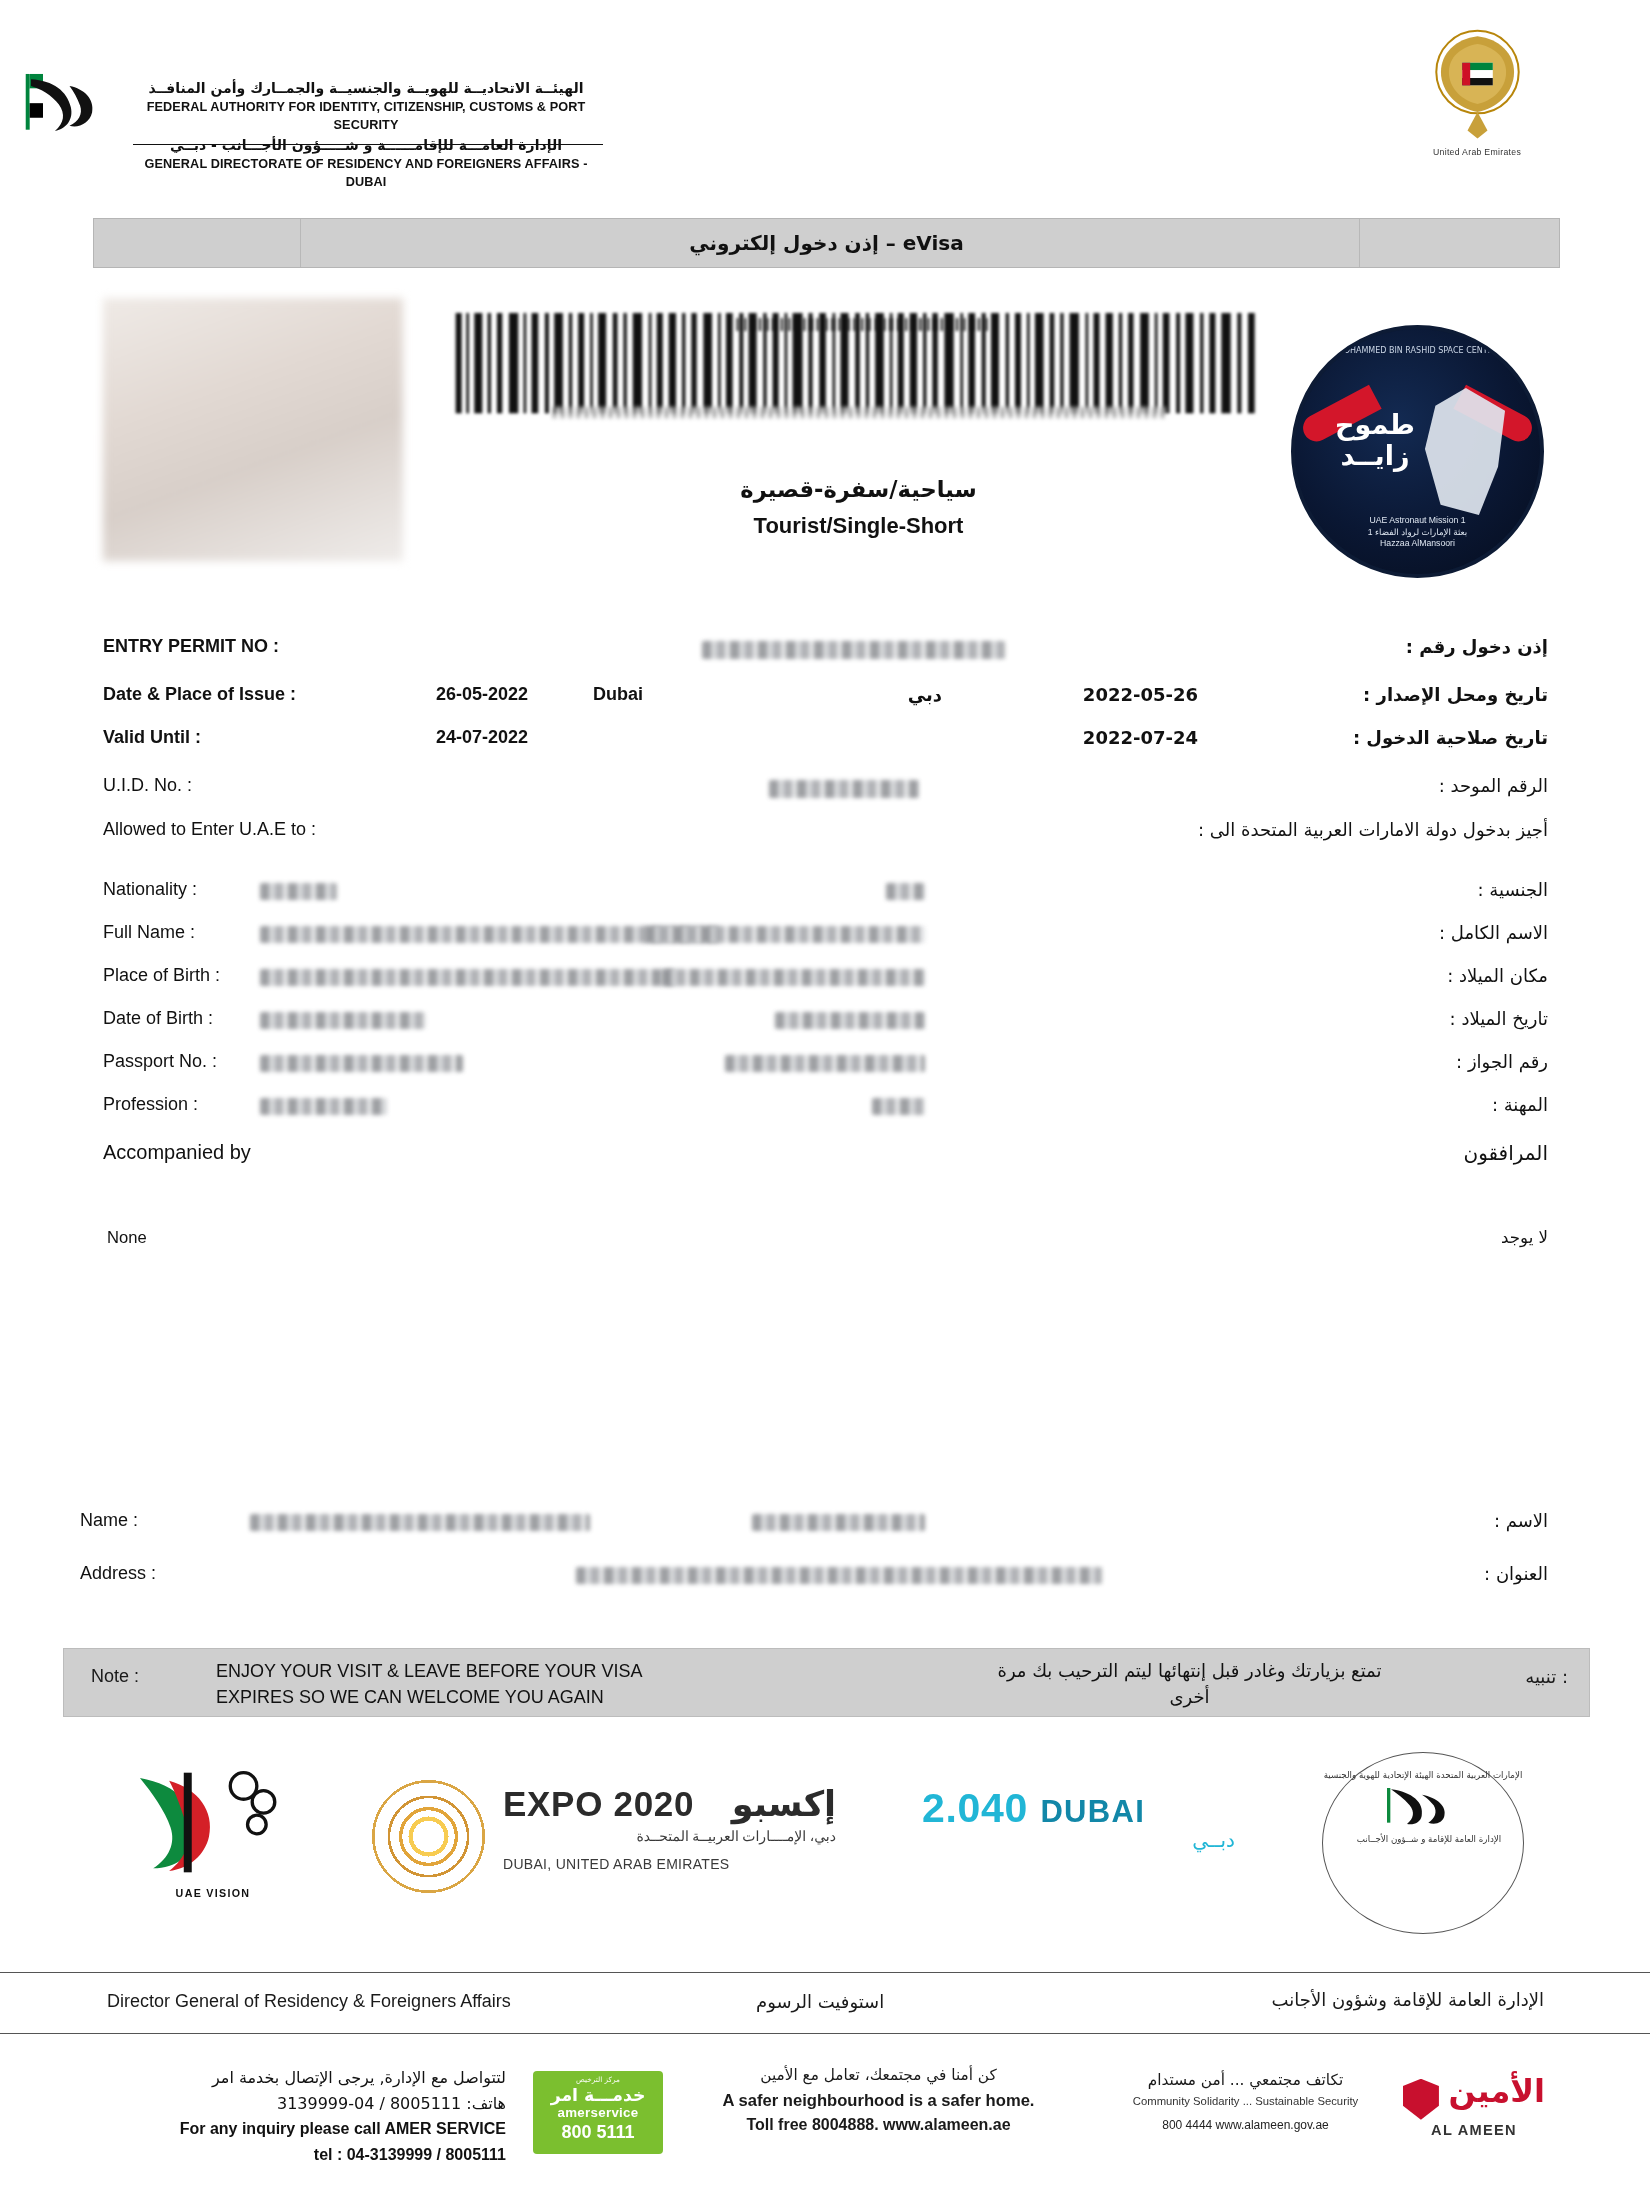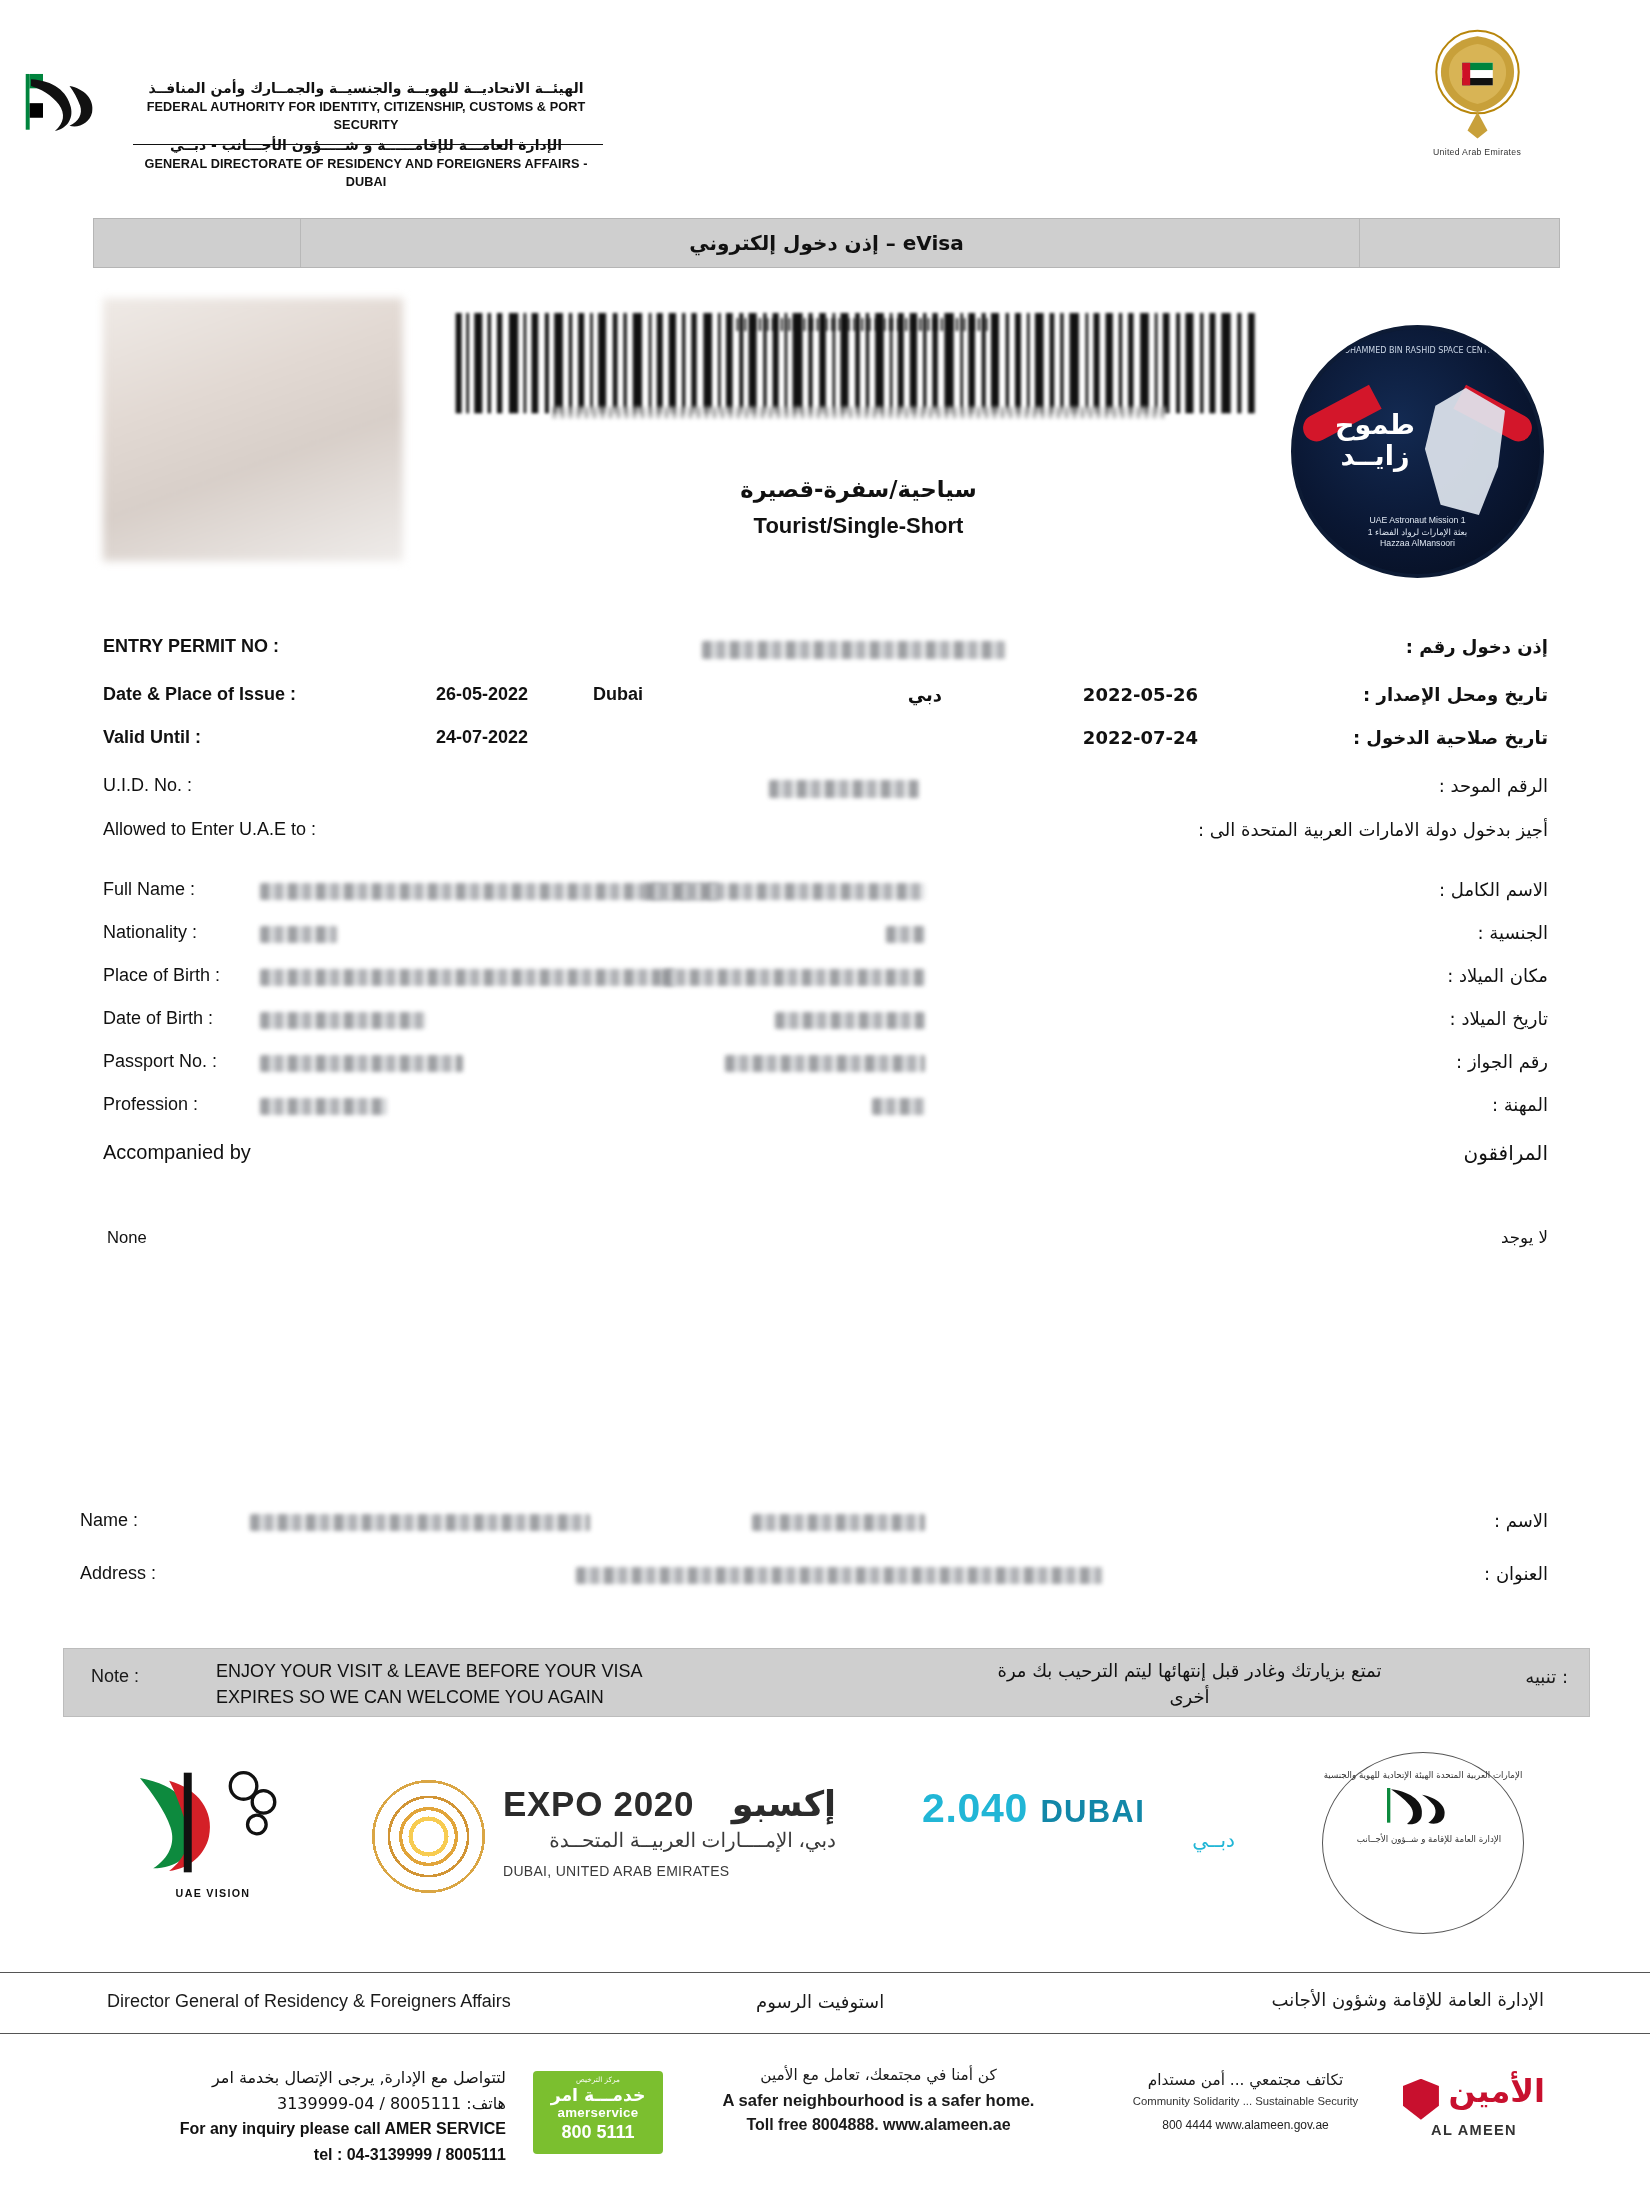--- a/index.html
+++ b/index.html
@@ -436,22 +436,22 @@
     font-size: 35px;
     font-weight: bold;
     color: #2b2b2b;
     letter-spacing: 0.7px;
   }
   .expo-title .ar {
     font-family: "DejaVu Sans", sans-serif;
     float: right;
   }
   .expo-sub-ar {
-    font-family: Liberation Sans, sans-serif;
-    font-size: 20px;
+    font-family: Liberation Serif, serif;
+    font-size: 14px;
     color: #3a3a3a;
     text-align: right;
     margin-top: 4px;
   }
   .expo-sub-en {
     font-size: 14px;
     color: #3a3a3a;
     letter-spacing: 0.3px;
     margin-top: 11px;
   }
@@ -860,31 +860,31 @@
       <div class="redact" style="left:769px; top:5.3px; width:150px;"></div>
       <div class="lbl-ar">الرقم الموحد :</div>
     </div>
 
     <div class="row" style="height:60px;">
       <div class="lbl-en">Allowed to Enter U.A.E to :</div>
       <div class="lbl-ar">أجيز بدخول دولة الامارات العربية المتحدة الى :</div>
     </div>
 
     <div class="row" style="height:43px;">
+      <div class="lbl-en">Nationality :</div>
+      <div class="redact" style="left:260px; top:4px; width:77px;"></div>
+      <div class="redact" style="right:726px; top:4px; width:39px;"></div>
+      <div class="lbl-ar">الجنسية :</div>
+    </div>
+
+    <div class="row" style="height:43px;">
       <div class="lbl-en">Full Name :</div>
       <div class="redact" style="left:260px; top:4px; width:459px;"></div>
       <div class="redact" style="right:726px; top:4px; width:280px;"></div>
       <div class="lbl-ar">الاسم الكامل :</div>
-    </div>
-
-    <div class="row" style="height:43px;">
-      <div class="lbl-en">Nationality :</div>
-      <div class="redact" style="left:260px; top:4px; width:77px;"></div>
-      <div class="redact" style="right:726px; top:4px; width:39px;"></div>
-      <div class="lbl-ar">الجنسية :</div>
     </div>
 
     <div class="row" style="height:43px;">
       <div class="lbl-en">Place of Birth :</div>
       <div class="redact" style="left:260px; top:4px; width:416px;"></div>
       <div class="redact" style="right:726px; top:4px; width:263px;"></div>
       <div class="lbl-ar">مكان الميلاد :</div>
     </div>
 
     <div class="row" style="height:43px;">

